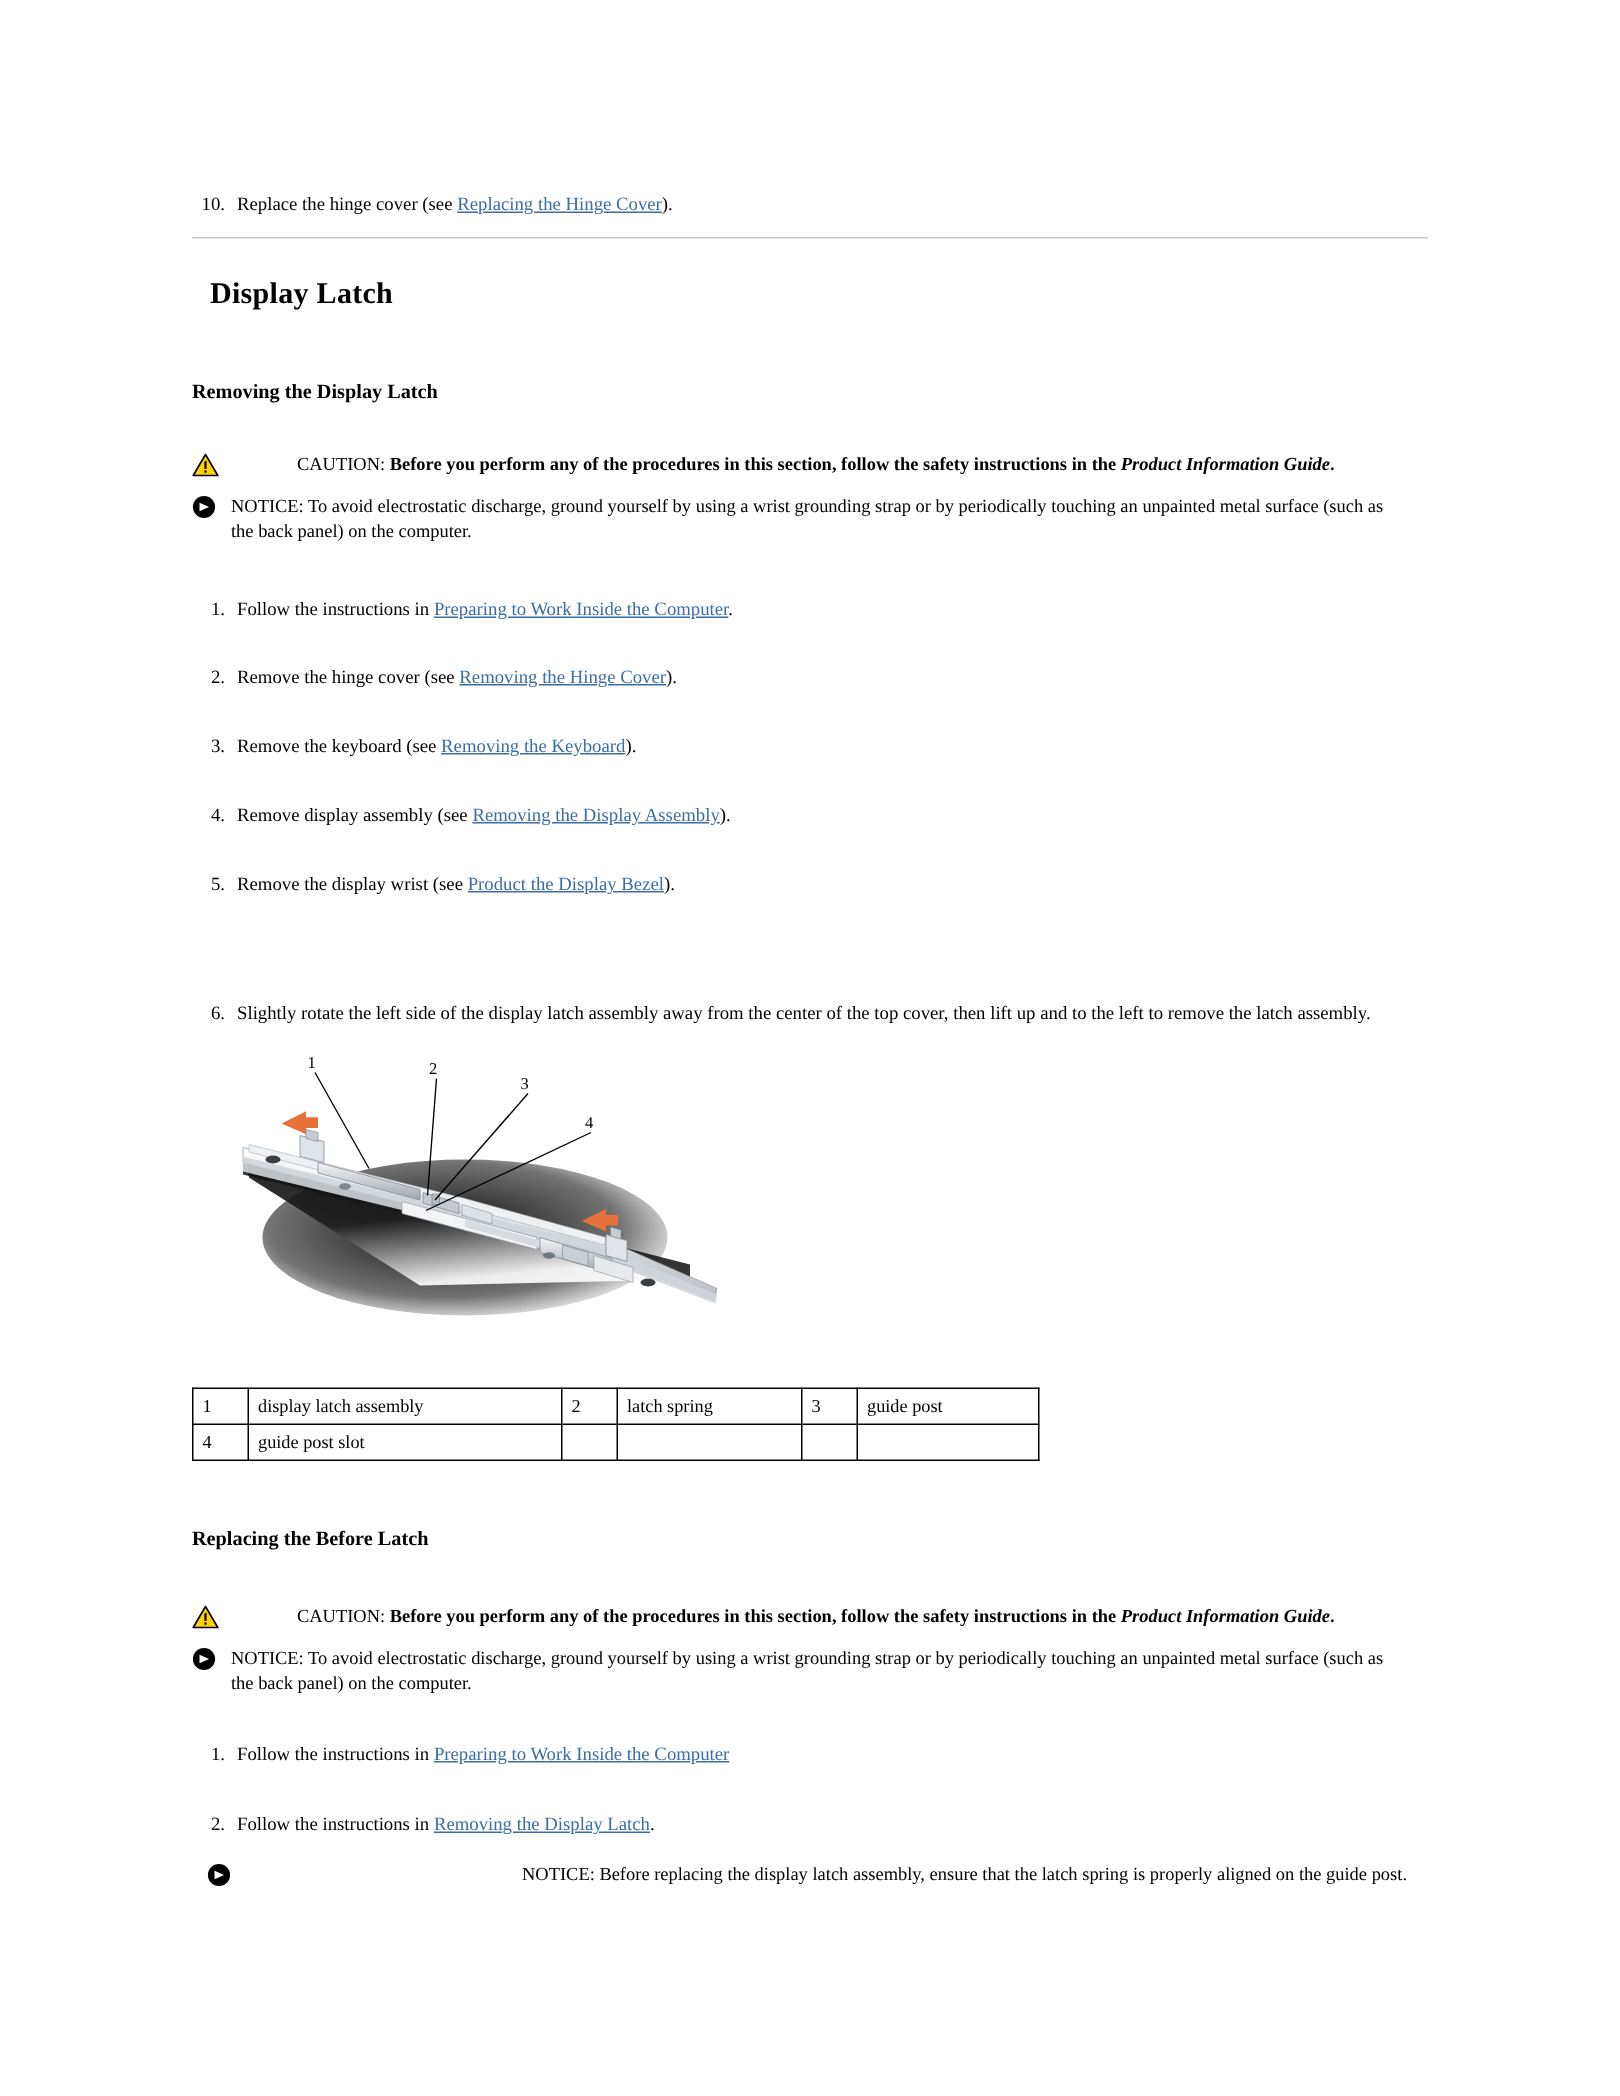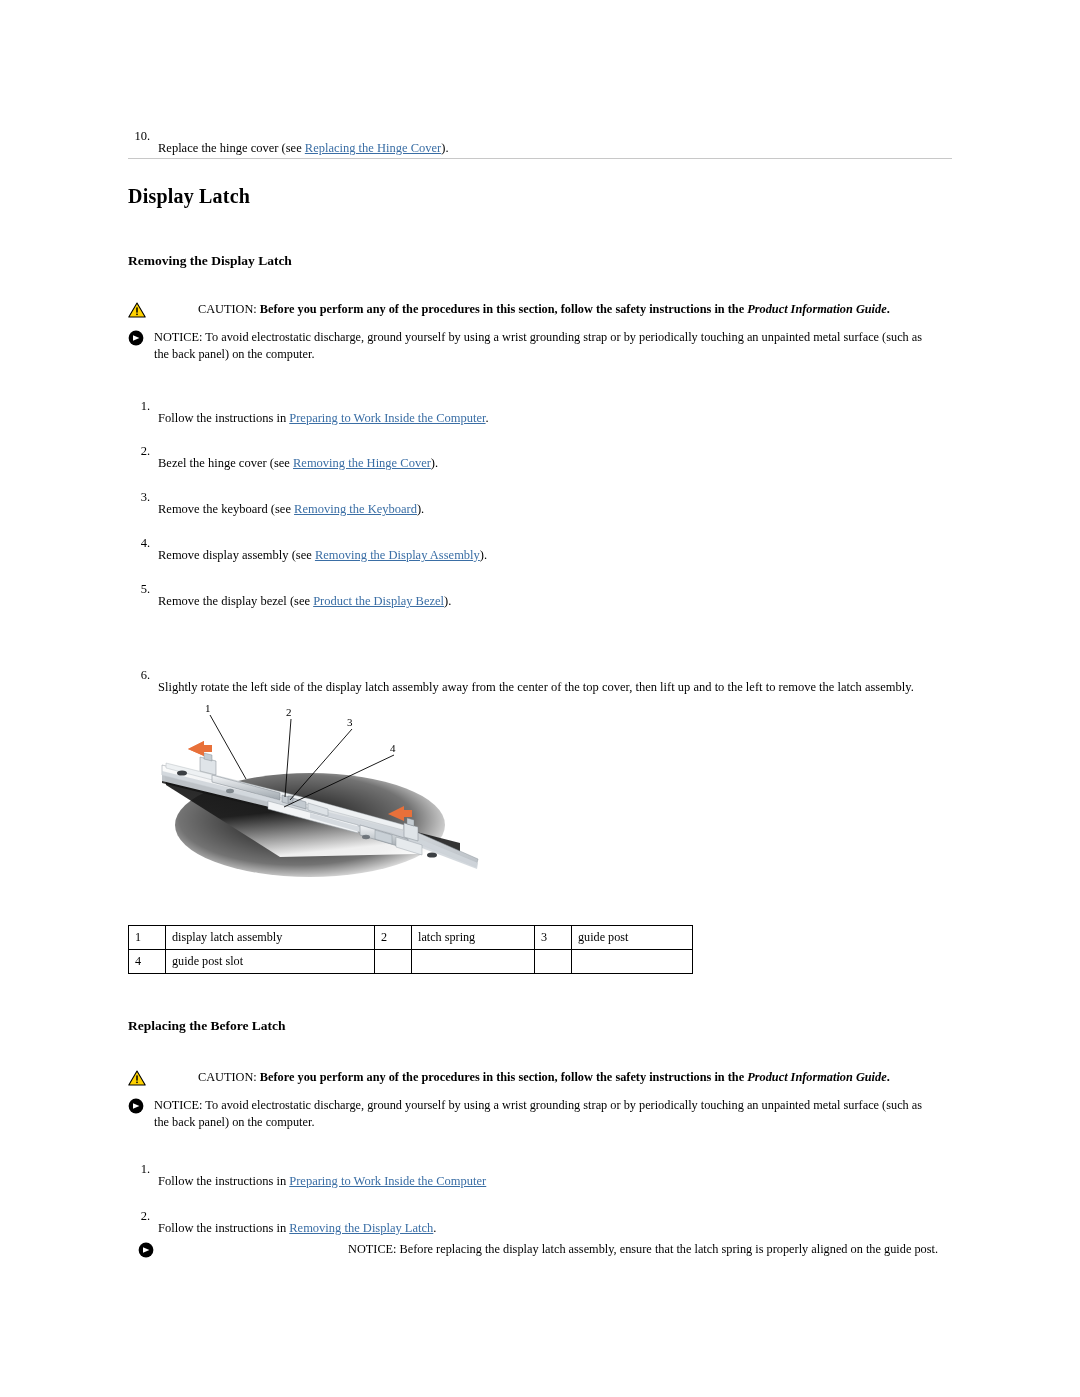--- a/index.html
+++ b/index.html
@@ -40,21 +40,20 @@
   }
   .step-num {
     width: 30px;
     flex: 0 0 30px;
     text-align: right;
     padding-right: 8px;
     box-sizing: border-box;
   }
   .step-text {
     flex: 1 1 auto;
-    margin-top: 12px;
   }
 
   a.doclink, .doclink {
     color: #3a6ea5;
     text-decoration: underline;
     cursor: pointer;
   }
 
   hr.rule {
     border: 0;
@@ -134,21 +133,21 @@
     <div class="step-row">
       <span class="step-num">10.</span>
       <span class="step-text"><span>Replace the hinge cover (see </span><span class="doclink">Replacing the Hinge Cover</span><span>).</span></span>
     </div>
   </div>
 
   <div class="content" style="top:158px;">
     <hr class="rule">
   </div>
 
-  <div class="content" style="top:185px;">
+  <div class="content" style="top:185px;margin-left:12px;">
     <h1 class="page-title">Display Latch</h1>
   </div>
 
   <div class="content" style="top:253px;">
     <h2 class="section-title">Removing the Display Latch</h2>
   </div>
 
   <div class="content" style="top:301px;">
     <div class="admon caution">
       <span class="admon-icon">
@@ -176,39 +175,39 @@
 
   <div class="content" style="top:398px;">
     <div class="step-row">
       <span class="step-num">1.</span>
       <span class="step-text"><span>Follow the instructions in </span><span class="doclink">Preparing to Work Inside the Computer</span><span>.</span></span>
     </div>
   </div>
   <div class="content" style="top:443px;">
     <div class="step-row">
       <span class="step-num">2.</span>
-      <span class="step-text"><span>Bezel the hinge cover (see </span><span class="doclink">Removing the Hinge Cover</span><span>).</span></span>
+      <span class="step-text"><span>Remove the hinge cover (see </span><span class="doclink">Removing the Hinge Cover</span><span>).</span></span>
     </div>
   </div>
   <div class="content" style="top:489px;">
     <div class="step-row">
       <span class="step-num">3.</span>
       <span class="step-text"><span>Remove the keyboard (see </span><span class="doclink">Removing the Keyboard</span><span>).</span></span>
     </div>
   </div>
   <div class="content" style="top:535px;">
     <div class="step-row">
       <span class="step-num">4.</span>
       <span class="step-text"><span>Remove display assembly (see </span><span class="doclink">Removing the Display Assembly</span><span>).</span></span>
     </div>
   </div>
   <div class="content" style="top:581px;">
     <div class="step-row">
       <span class="step-num">5.</span>
-      <span class="step-text"><span>Remove the display bezel (see </span><span class="doclink">Product the Display Bezel</span><span>).</span></span>
+      <span class="step-text"><span>Remove the display wrist (see </span><span class="doclink">Product the Display Bezel</span><span>).</span></span>
     </div>
   </div>
 
 
   <div class="content" style="top:667px;">
     <div class="step-row">
       <span class="step-num">6.</span>
       <span class="step-text">Slightly rotate the left side of the display latch assembly away from the center of the top cover, then lift up and to the left to remove the latch assembly.</span>
     </div>
   </div>

